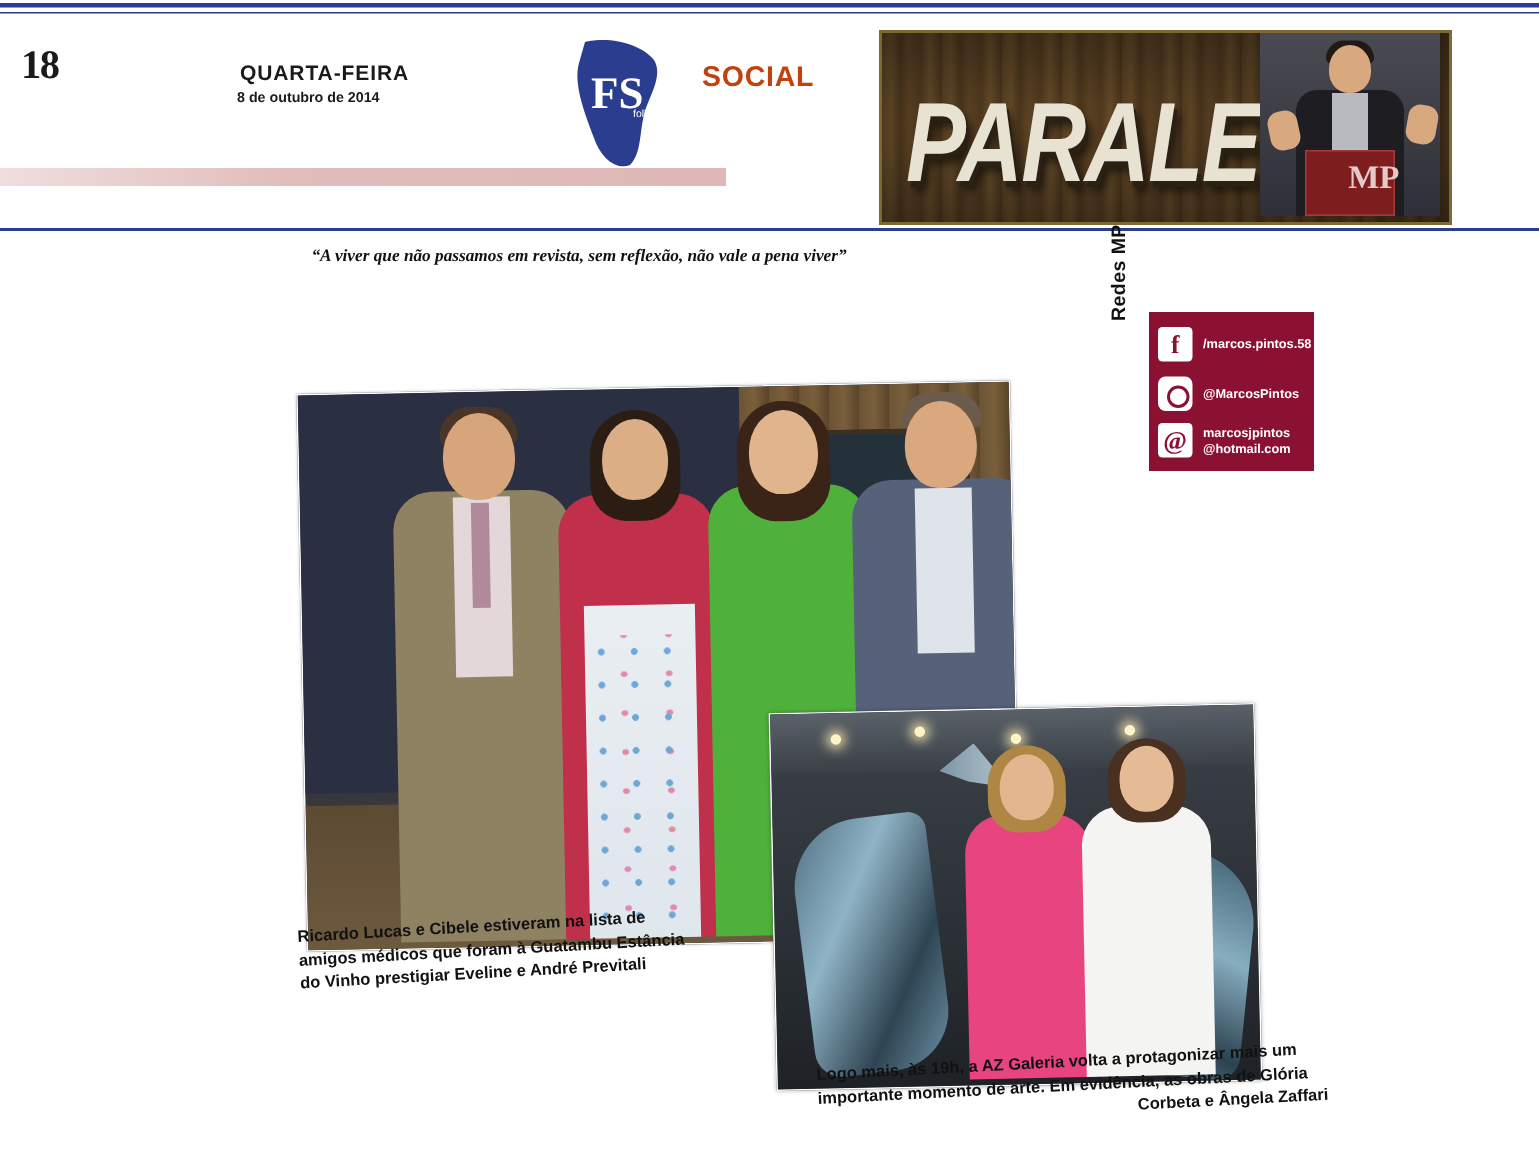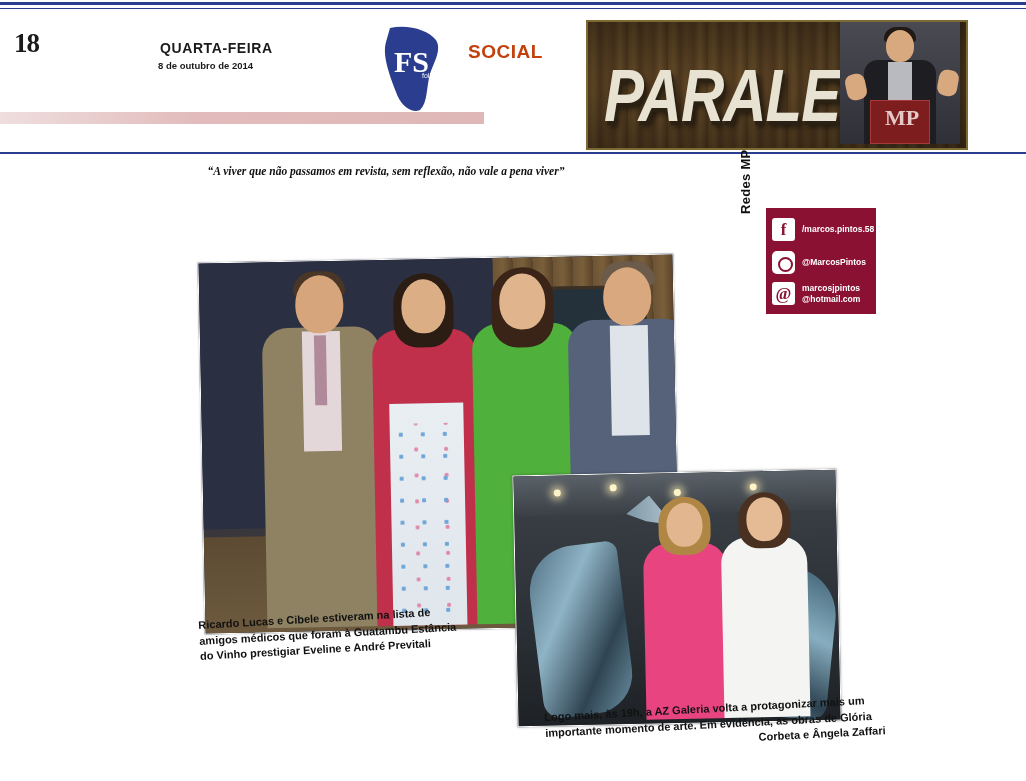--- a/index.html
+++ b/index.html
@@ -165,21 +165,21 @@
     position: absolute;
     left: 30px; top: 78px;
     width: 58px; height: 42px;
     background: #7d1d1d;
     border: 1px solid #a83a3a;
   }
   .pp-mp-text {
     position: absolute;
     left: 0; top: 4px;
     width: 62px;
-    text-align: center;
+    text-align: right;
     color: #e5c9c9;
     font-size: 22px;
     font-weight: bold;
     font-family: "Liberation Serif", serif;
   }
 
   
   .header-rule {
     position: absolute;
     left: 0; top: 152px;

